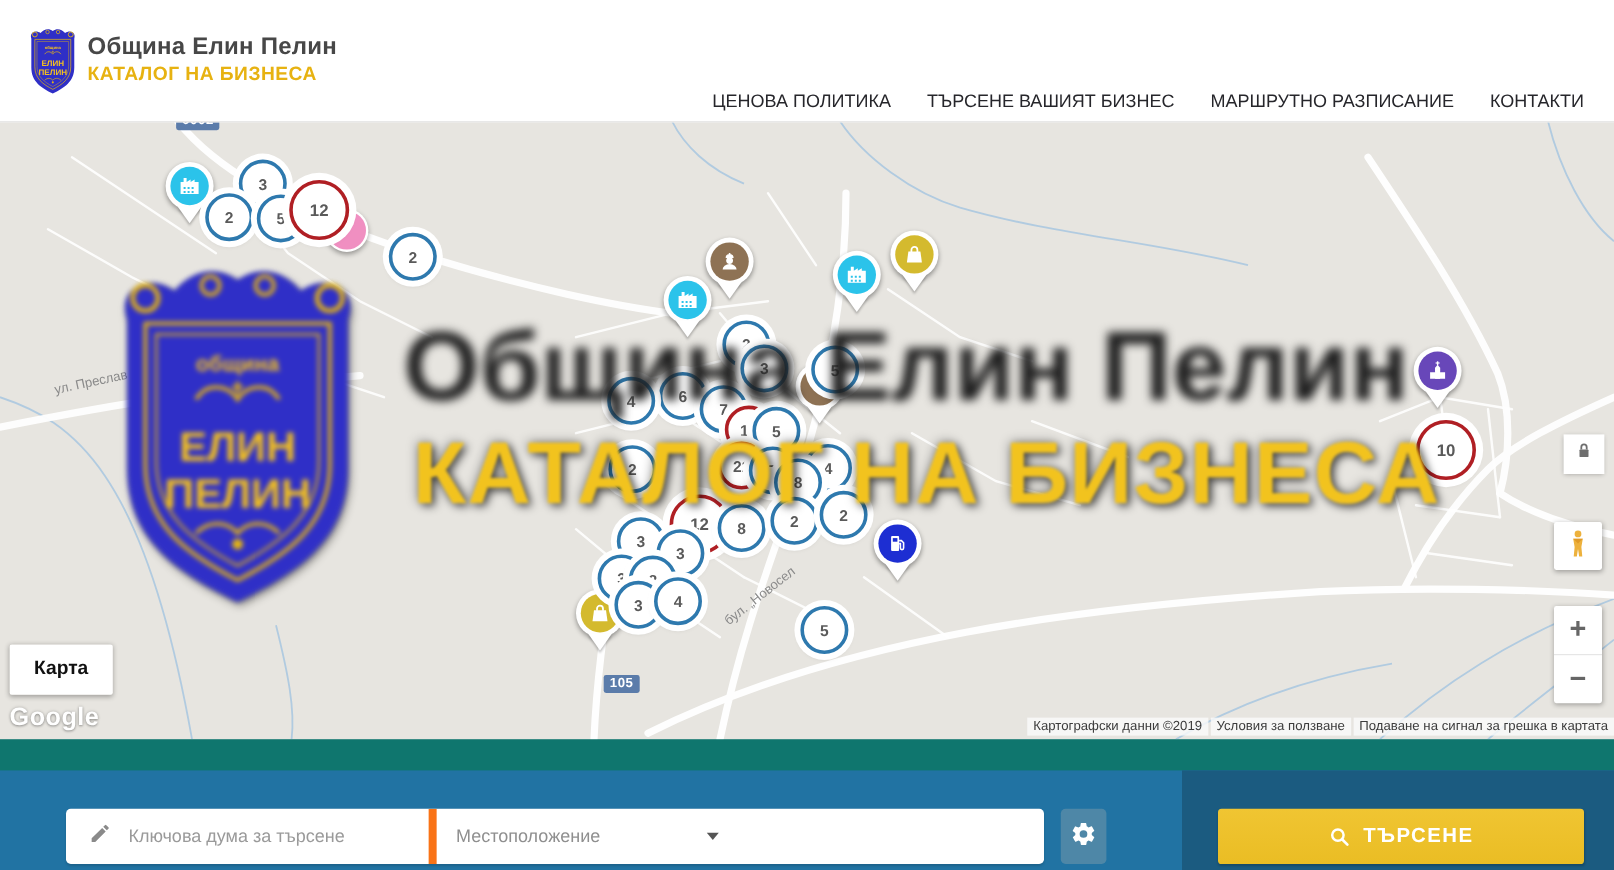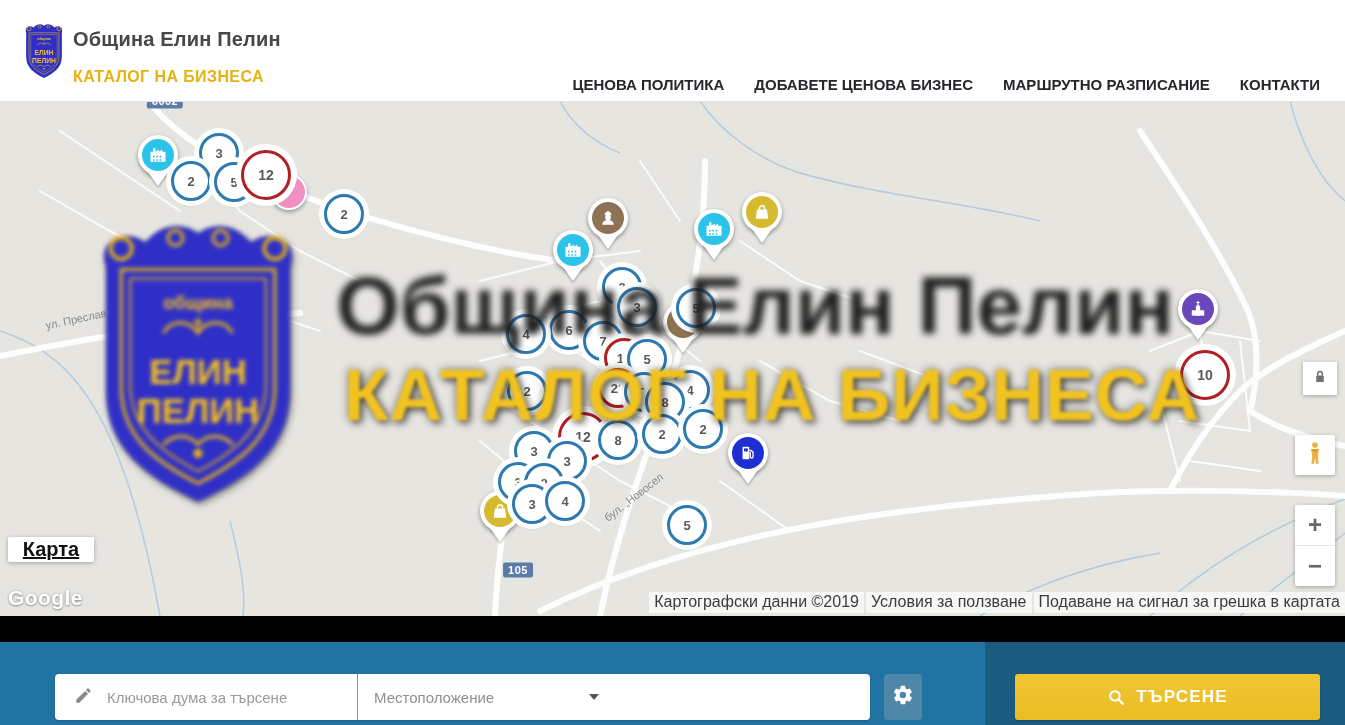--- a/index.html
+++ b/index.html
@@ -1,25 +1,25 @@
 <!DOCTYPE html>
 <html lang="bg"><head>
 <meta charset="utf-8">
 <style>
   html,body{margin:0;padding:0;background:#fff;font-family:"Liberation Sans",sans-serif;}
-  #app{position:relative;width:1345px;height:725px;overflow:hidden;background:#000000;}
+  #app{position:relative;width:1345px;height:725px;overflow:hidden;background:#0f766e;}
 
   
   #header{position:absolute;left:0;top:0;width:1345px;height:101px;background:#fff;border-bottom:1px solid #e3e3e3;z-index:50;}
   .logo-wrap{position:absolute;left:22px;top:22px;width:44px;height:58px;}
   .brand{position:absolute;left:73px;top:28px;}
   .brand-title{font-size:20px;font-weight:bold;color:#474747;letter-spacing:.2px;}
-  .brand-sub{font-size:16px;font-weight:bold;color:#e7b211;letter-spacing:.4px;margin-top:17px;}
+  .brand-sub{font-size:16px;font-weight:bold;color:#e7b211;letter-spacing:.4px;margin-top:3px;}
   #nav{position:absolute;right:25px;top:0;height:101px;display:flex;align-items:center;gap:30px;padding-top:24px;box-sizing:border-box;}
-  .nav-item{font-size:15px;font-weight:bold;color:#26262b;letter-spacing:0px;cursor:pointer;white-space:nowrap;margin-top:43px;}
+  .nav-item{font-size:15px;font-weight:normal;color:#26262b;letter-spacing:0px;cursor:pointer;white-space:nowrap;margin-top:43px;}
 
   
   #map{position:absolute;left:0;top:101px;width:1345px;height:515px;background:#e7e5e0;overflow:hidden;}
   #map-canvas{position:absolute;left:0;top:0;}
   #marker-layer{position:absolute;left:0;top:0;width:100%;height:100%;}
 
   .road-badge{position:absolute;transform:translate(-50%,-50%);background:#5b7caa;color:#fff;font-size:11px;font-weight:bold;padding:1px 5px 2px;border-radius:2px;letter-spacing:.5px;}
   .street-label{position:absolute;color:#8a8a8a;font-size:11px;white-space:nowrap;}
 
   
@@ -34,42 +34,42 @@
   .cluster.red{border-color:#b01f24;}
   .cluster.big{width:44px;height:44px;font-size:14px;border-width:3.5px;box-shadow:0 0 0 6px #fff,0 2px 6px rgba(0,0,0,.35);}
 
   
   #wm-crest{position:absolute;left:85px;top:112px;width:226px;height:300px;filter:blur(2.2px) drop-shadow(2px 3px 3px rgba(0,0,0,.45));z-index:20;}
   .wm-title{position:absolute;left:336px;top:158px;font-size:82px;font-weight:bold;color:#1e1e1e;white-space:nowrap;filter:blur(3.8px);z-index:20;}
   .wm-sub{position:absolute;left:344px;top:252px;font-size:73px;font-weight:bold;color:#f2c31e;white-space:nowrap;letter-spacing:1px;filter:blur(1.5px);text-shadow:3px 3px 7px rgba(0,0,0,.65),-1px -1px 9px rgba(0,0,0,.35);z-index:20;}
 
   
   #maptype{position:absolute;left:8px;top:436px;display:flex;box-shadow:0 1px 4px rgba(0,0,0,.3);border-radius:2px;overflow:hidden;z-index:30;}
-  .maptype-btn{background:#fff;height:25px;display:flex;align-items:center;justify-content:center;font-size:20px;cursor:pointer;text-decoration:underline;}
+  .maptype-btn{background:#fff;height:42px;display:flex;align-items:center;justify-content:center;font-size:16px;cursor:pointer;}
   #maptype-map{width:86px;font-weight:bold;color:#111;}
   #maptype-sat{width:104px;color:#5b5b5b;border-left:1px solid #e9e9e9;}
   #google-logo{position:absolute;left:8px;top:485px;font-size:21px;font-weight:bold;color:#fff;letter-spacing:.4px;text-shadow:0 1px 2px rgba(0,0,0,.3),0 0 3px rgba(0,0,0,.2);z-index:30;cursor:pointer;}
   #attribution{position:absolute;right:0;bottom:3px;display:flex;gap:2px;z-index:30;}
-  #attribution span{background:rgba(250,250,250,.82);color:#3c3c3c;font-size:16px;padding:1px 5px 2px;white-space:nowrap;}
+  #attribution span{background:rgba(250,250,250,.82);color:#3c3c3c;font-size:11px;padding:1px 5px 2px;white-space:nowrap;}
   #lock-btn{position:absolute;left:1303px;top:261px;width:34px;height:33px;background:#fff;box-shadow:0 1px 4px rgba(0,0,0,.3);display:flex;align-items:center;justify-content:center;cursor:pointer;z-index:30;}
   #pegman-btn{position:absolute;left:1295px;top:334px;width:40px;height:40px;background:#fff;border-radius:2px;box-shadow:0 1px 4px rgba(0,0,0,.3);display:flex;align-items:center;justify-content:center;cursor:pointer;z-index:30;}
   #zoomctl{position:absolute;left:1295px;top:404px;width:40px;height:81px;background:#fff;border-radius:2px;box-shadow:0 1px 4px rgba(0,0,0,.3);z-index:30;display:flex;flex-direction:column;}
   .zoom-btn{flex:1;display:flex;align-items:center;justify-content:center;font-size:24px;font-weight:bold;color:#666;cursor:pointer;}
   #zoom-in{border-bottom:1px solid #e6e6e6;}
 
   
   #searchbar{position:absolute;left:0;top:616px;width:1345px;height:109px;background:#2173a3;z-index:50;margin-top:26px;}
   #searchbar-dark{position:absolute;right:0;top:0;width:360px;height:109px;background:#1b5b80;}
   #input-group{position:absolute;left:55px;top:32px;width:815px;height:46px;background:#fff;border-radius:4px;display:flex;box-shadow:0 1px 2px rgba(0,0,0,.15);}
   .ig-section{display:flex;align-items:center;box-sizing:border-box;height:46px;}
   #kw-section{width:302px;padding-left:19px;gap:12px;}
   #kw-input{border:none;outline:none;flex:1;font-size:15px;color:#444;font-family:"Liberation Sans",sans-serif;background:transparent;}
   #kw-input::placeholder{color:#9a9a9a;}
   #cat-section{width:255px;border-left:1px solid #e2e2e2;padding:0 16px;justify-content:space-between;cursor:pointer;}
-  #loc-section{width:258px;border-left:1px solid #f97316;padding:0 16px;justify-content:space-between;cursor:pointer;border-radius:0 4px 4px 0;}
+  #loc-section{width:258px;border-left:7px solid #f97316;padding:0 16px;justify-content:space-between;cursor:pointer;border-radius:0 4px 4px 0;}
   .select-label{font-size:15px;color:#8f8f8f;}
   .select-arrow{width:0;height:0;border-left:5px solid transparent;border-right:5px solid transparent;border-top:6px solid #555;}
   #gear-btn{position:absolute;left:884px;top:32px;width:38px;height:46px;background:#4e87a7;border-radius:4px;display:flex;align-items:center;justify-content:center;cursor:pointer;}
   #search-btn{position:absolute;left:1015px;top:32px;width:305px;height:46px;background:linear-gradient(#f0c532,#eabd24);border-radius:3px;display:flex;align-items:center;justify-content:center;gap:10px;cursor:pointer;box-shadow:0 1px 2px rgba(0,0,0,.2);}
   #search-btn span{color:#fff;font-size:17px;font-weight:bold;letter-spacing:1.2px;}
 
   .crest-text{font-family:"Liberation Sans",sans-serif;font-weight:bold;fill:#f2c020;}
 </style>
 </head>
 <body>
@@ -94,21 +94,21 @@
         <path d="M52,152 C60,144 70,146 75,152 C80,146 90,144 98,152" stroke="#e8b70f" stroke-width="2" fill="none"></path>
         <circle cx="75" cy="158" r="3" fill="#e8b70f"></circle>
       </svg>
     </div>
     <div class="brand">
       <div class="brand-title">Община Елин Пелин</div>
       <div class="brand-sub">КАТАЛОГ НА БИЗНЕСА</div>
     </div>
     <div id="nav">
       <div class="nav-item">ЦЕНОВА ПОЛИТИКА</div>
-      <div class="nav-item">ДОБАВЕТЕ ЦЕНОВА БИЗНЕС</div>
+      <div class="nav-item">ТЪРСЕНЕ ВАШИЯТ БИЗНЕС</div>
       <div class="nav-item">МАРШРУТНО РАЗПИСАНИЕ</div>
       <div class="nav-item">КОНТАКТИ</div>
     </div>
   </div>
 
   <div id="map">
     <svg id="map-canvas" width="1345" height="515">
       <rect width="1345" height="515" fill="#e7e5e0"></rect>
       <g stroke="#abc8e0" stroke-width="1.5" fill="none" opacity=".9">
         <path d="M0,230 C60,250 120,290 160,515"></path>

